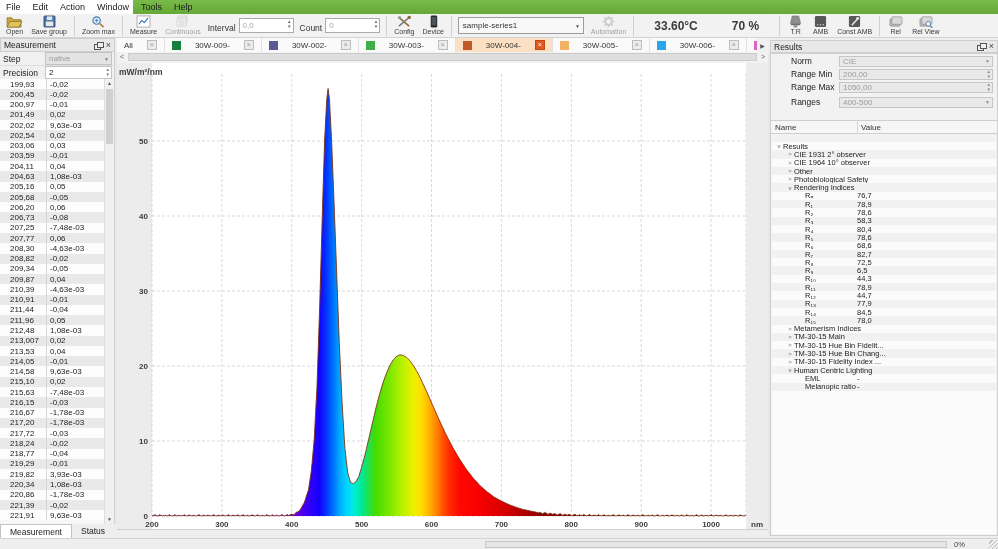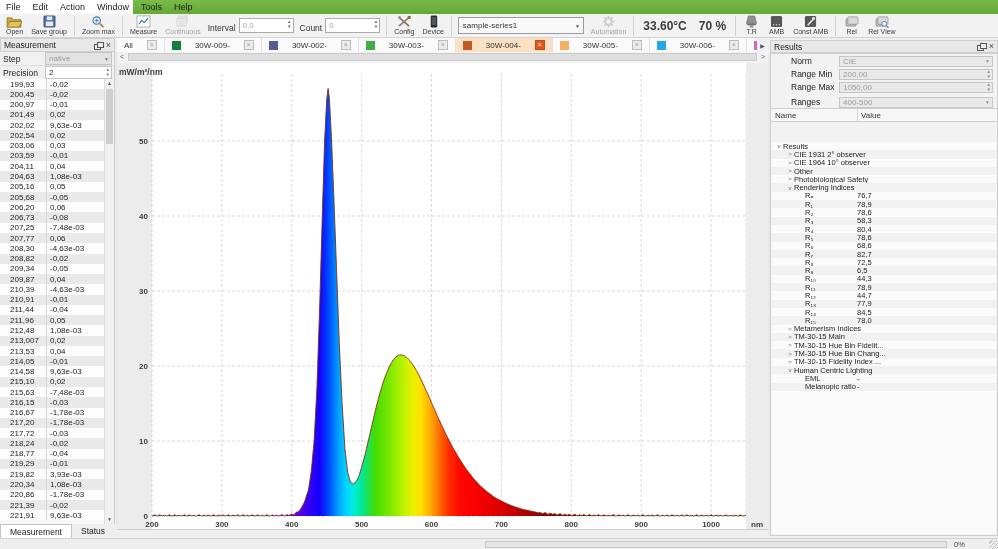--- a/index.html
+++ b/index.html
@@ -22,21 +22,21 @@
   .tb-btn.disabled{opacity:.45;filter:grayscale(60%);}
   .tb-sep{width:1px;height:20px;background:#d0d0d0;margin:0 3px;flex:none;}
   .tb-spin{display:flex;align-items:flex-end;margin:0 3px;}
   .tb-spin .sl{font-size:8.5px;color:#333;margin-right:3px;}
   .spinbox{width:38px;height:13px;border:1px solid #ababab;background:#fff;font-size:8px;color:#a8a8a8;
            display:flex;align-items:center;padding:0 12px 0 3px;position:relative;}
   .spin-arrs{position:absolute;right:1px;top:0;display:flex;flex-direction:column;line-height:5px;font-size:4.5px;color:#666;}
   .combo{width:110px;height:15px;border:1px solid #9c9c9c;background:#f8f8f8;font-size:8px;color:#333;
          display:flex;align-items:center;padding:0 10px 0 4px;position:relative;margin:0 3px;}
   .combo .arr{position:absolute;right:3px;font-size:5px;color:#555;}
-  .tb-text{font-size:12px;font-weight:600;color:#3b3b3b;margin:0 6px;white-space:nowrap;}
+  .tb-text{font-size:12px;font-weight:600;color:#3b3b3b;margin:0 17px;white-space:nowrap;}
 
   
   .panel-header{background:#e8e8e8;border:1px solid #cfcfcf;display:flex;align-items:center;
                 font-size:8.5px;color:#222;padding:0 3px;box-sizing:border-box;}
   .panel-header .t{flex:1;}
   .float-ic{width:8px;height:7px;position:relative;margin-right:4px;}
   .float-ic::before{content:"";position:absolute;left:0;top:2px;width:5px;height:4px;border:1px solid #555;background:#eee;}
   .float-ic::after{content:"";position:absolute;left:3px;top:0;width:5px;height:4px;border:1px solid #555;background:#eee;}
   .close-ic{font-size:9px;color:#444;line-height:9px;}
   #mheader{top:38px;left:0;width:115px;height:14px;}
@@ -81,21 +81,21 @@
   .frow{display:flex;align-items:center;height:12px;margin:1px 4px 0 4px;padding-left:16px;}
   .frow .fl{width:48px;font-size:8.5px;color:#222;flex:none;}
   .ctl{flex:1;height:11px;border:1px solid #c6c6c6;background:#e9e9e9;color:#9b9b9b;font-size:8px;
        display:flex;align-items:center;padding:0 10px 0 3px;position:relative;box-sizing:border-box;}
   .ctl .arr{position:absolute;right:2px;font-size:5px;color:#8a8a8a;}
   .ctl .sarrs{position:absolute;right:1px;top:-1px;display:flex;flex-direction:column;line-height:5px;font-size:4.5px;color:#888;}
   .cb{width:7px;height:7px;border:1px solid #b5b5b5;background:#fff;margin-right:3px;flex:none;}
   .cb-lbl{font-size:8px;color:#9b9b9b;margin-right:4px;}
   .btn-reset{flex:1;height:12px;background:#e4e4e4;border:1px solid #bdbdbd;color:#9b9b9b;font-size:8px;
              display:flex;align-items:center;justify-content:center;box-sizing:border-box;}
-  #rtablehead{display:flex;height:12px;align-items:center;margin-top:0;border-top:1px solid #cfcfcf;
+  #rtablehead{display:flex;height:12px;align-items:center;margin-top:12px;border-top:1px solid #cfcfcf;
               border-bottom:1px solid #cfcfcf;background:#f6f6f6;font-size:8px;color:#333;}
   #rtablehead .h1{width:82px;padding-left:4px;border-right:1px solid #d8d8d8;height:100%;display:flex;align-items:center;}
   #rtablehead .h2{padding-left:3px;}
   #rtree{position:absolute;top:88px;left:1px;right:1px;bottom:1px;background:#fbfbfb;overflow:hidden;}
   .trow{position:relative;height:8.3px;display:flex;align-items:center;font-size:7.5px;color:#222;}
   .trow:nth-child(even){background:#f1f1f1;}
   .trow .tarr{width:8px;text-align:center;font-size:6px;color:#666;flex:none;}
   .trow .tval{position:absolute;left:85px;}
 
   

